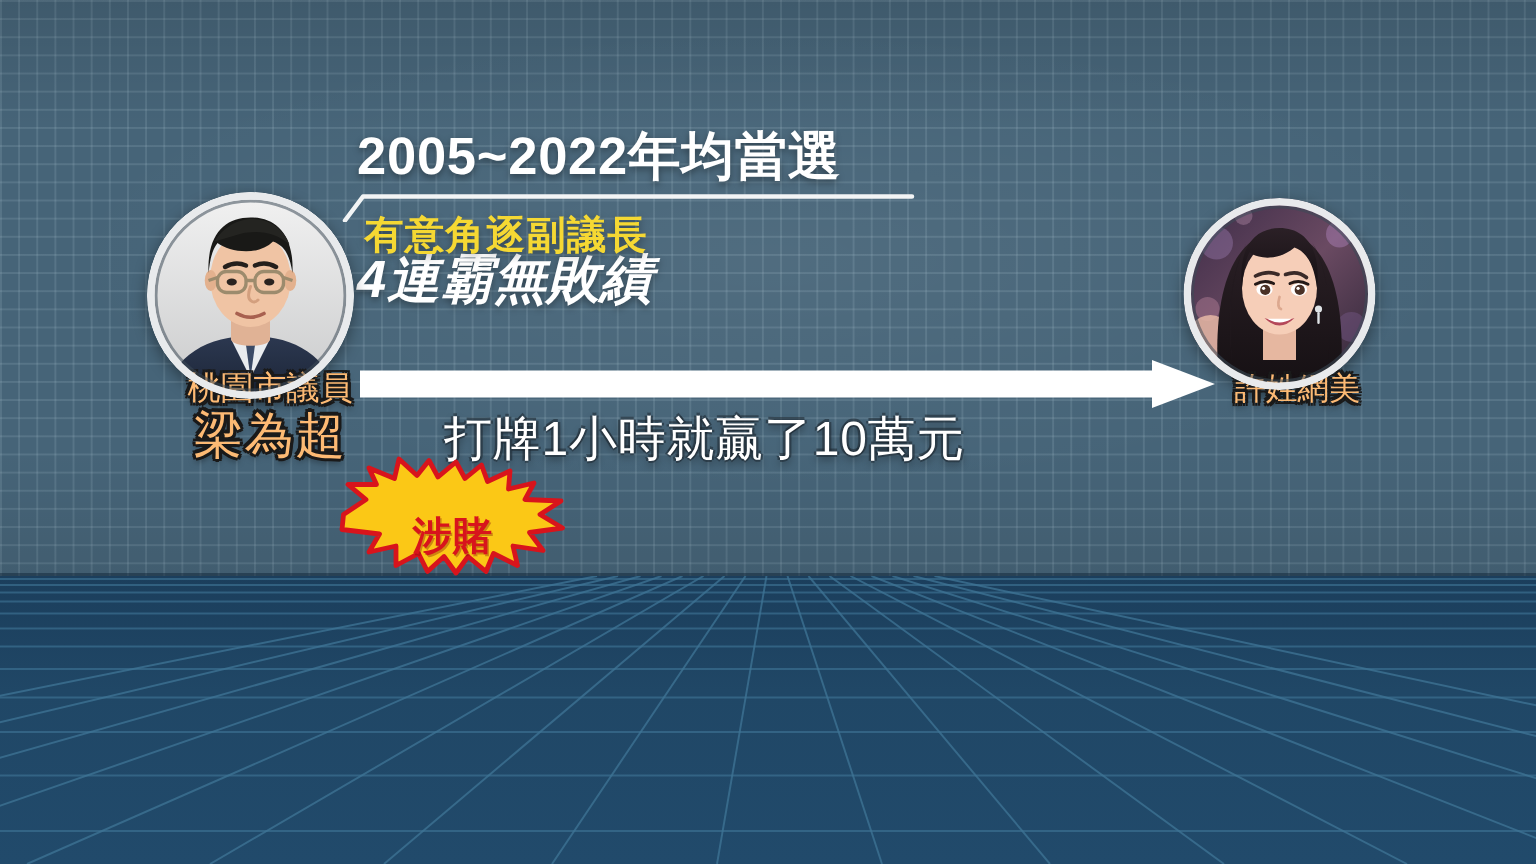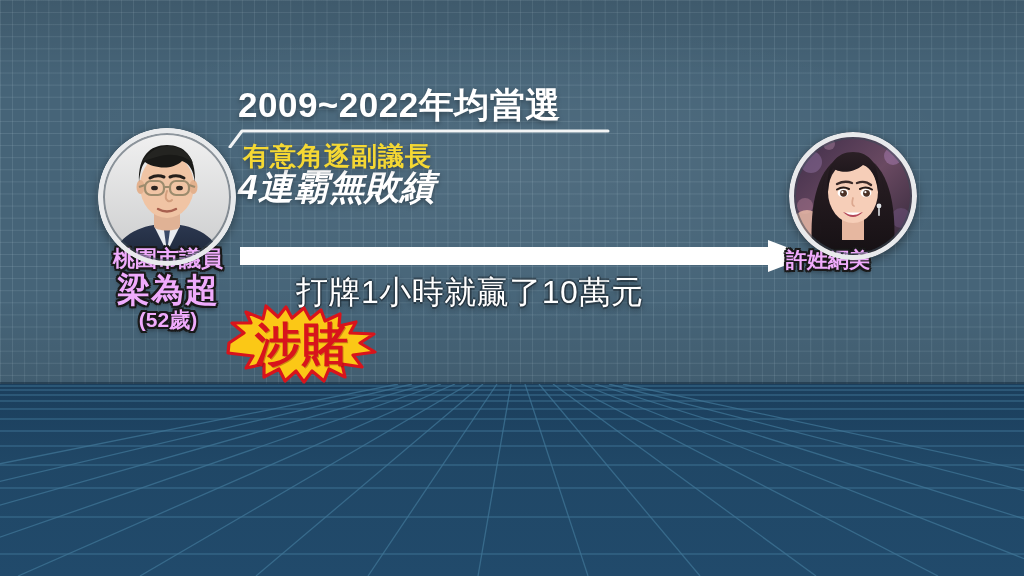--- a/index.html
+++ b/index.html
@@ -121,46 +121,47 @@
 
   #avatar-left  { left: 98px;  top: 128px; width: 138px; height: 138px; }
   #avatar-right { left: 789px; top: 132px; width: 128px; height: 128px; }
 
   
   .arrow { position: absolute; left: 240px; top: 240px; }
   .arrow svg { display: block; }
 
   
   .outline-yellow {
-    color: #f0abfc;
-    font-weight: bold;
+    color: #fdba74;
+    font-weight: normal;
     -webkit-text-stroke: 0px;
     text-shadow:
       -2.2px 0 0 #1a1a1a,  2.2px 0 0 #1a1a1a,
        0 -2.2px 0 #1a1a1a,  0 2.2px 0 #1a1a1a,
       -1.8px -1.8px 0 #1a1a1a, 1.8px -1.8px 0 #1a1a1a,
       -1.8px 1.8px 0 #1a1a1a, 1.8px 1.8px 0 #1a1a1a,
        0 3px 4px rgba(0,0,0,0.5);
     white-space: nowrap;
+    padding-left: 12px;
   }
   #left-caption {
     position: absolute;
     left: 0px;
     top: 248px;
     width: 336px;
     text-align: center;
     line-height: 1.0;
   }
   #left-caption .role  { font-size: 22px; display: block; }
   #left-caption .name  { font-size: 33px; display: block; margin-top: 3px; letter-spacing: 1px; }
   #left-caption .age   { font-size: 21px; display: block; margin-top: 3px; }
 
   #right-caption {
     position: absolute;
-    left: 758px;
+    left: 783px;
     top: 249px;
     width: 140px;
     text-align: center;
     font-size: 21px;
     line-height: 1.0;
   }
 
   
   #arrow-caption {
     position: absolute;
@@ -181,26 +182,26 @@
   .starburst {
     position: absolute;
     left: 222px;
     top: 303px;
     width: 160px;
     height: 82px;
   }
   .starburst svg { position: absolute; left: 0; top: 0; }
   .starburst .burst-text {
     position: absolute;
-    left: 0; top: 0;
+    left: 0; top: 12px;
     width: 160px; height: 82px;
     display: flex;
     align-items: center;
     justify-content: center;
-    font-size: 46px;
+    font-size: 26px;
     font-weight: bold;
     color: #d8141c;
     letter-spacing: 1px;
     padding-top: 2px;
     box-sizing: border-box;
     text-shadow: 1px 1px 0 rgba(120,10,10,0.35);
   }
 </style>
 </head>
 <body>
@@ -245,21 +246,21 @@
         <line x1="0" y1="62" x2="1024" y2="62"></line>
         <line x1="0" y1="81" x2="1024" y2="81"></line>
         <line x1="0" y1="104" x2="1024" y2="104"></line>
         <line x1="0" y1="133" x2="1024" y2="133"></line>
         <line x1="0" y1="170" x2="1024" y2="170"></line>
       </g>
     </svg>
   </div>
 
   <div class="headline-white">
-    <span class="l1">2009~2022年均當選</span>
+    <span class="l1">2005~2022年均當選</span>
     <span class="l2">4連霸無敗績</span>
   </div>
 
   <div class="divider-wrap">
     <svg width="390" height="22" viewBox="0 0 390 22">
       <path d="M2 21 L14 5 L380 5" stroke="#f2f4f5" stroke-width="3" fill="none" stroke-linecap="round" stroke-linejoin="round"></path>
     </svg>
   </div>
 
   <div class="headline-yellow">有意角逐副議長</div>
@@ -388,21 +389,20 @@
           <rect x="89.2" y="76" width="1.6" height="8" rx="0.8" fill="#dfe3e6"></rect>
         </g>
       </svg>
     </div>
     <div class="ring"></div>
   </div>
 
   <div id="left-caption" class="outline-yellow">
     <span class="role">桃園市議員</span>
     <span class="name">梁為超</span>
-    <span class="age">(52歲)</span>
   </div>
 
   <div id="right-caption" class="outline-yellow">許姓網美</div>
 
   <div id="arrow-caption">打牌1小時就贏了10萬元</div>
 
   <div class="starburst">
     <svg width="160" height="82" viewBox="0 0 160 82">
       <path d="M7,40 L22,30 L10,20 L29,20 L24,9 L41,16 L44,3 L56,14 L64,4 L70,15
                L82,5 L88,16 L99,7 L103,18 L118,11 L117,23 L134,19 L128,30 L152,31

